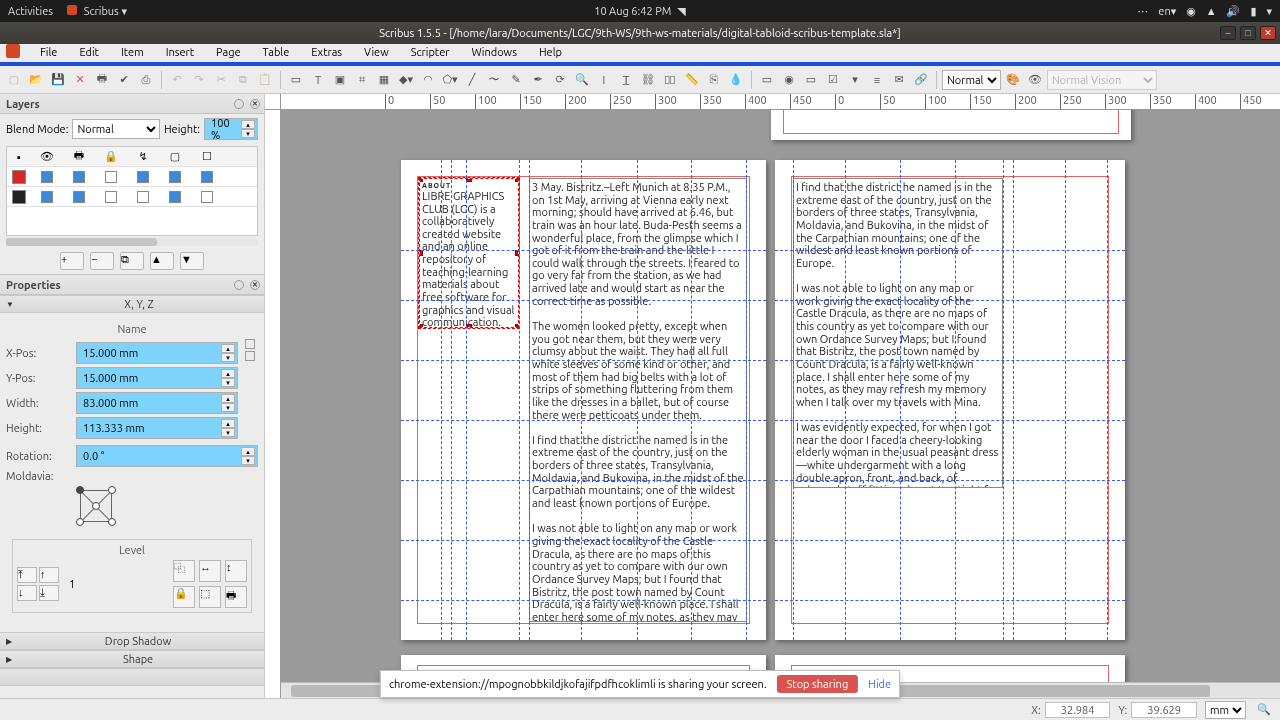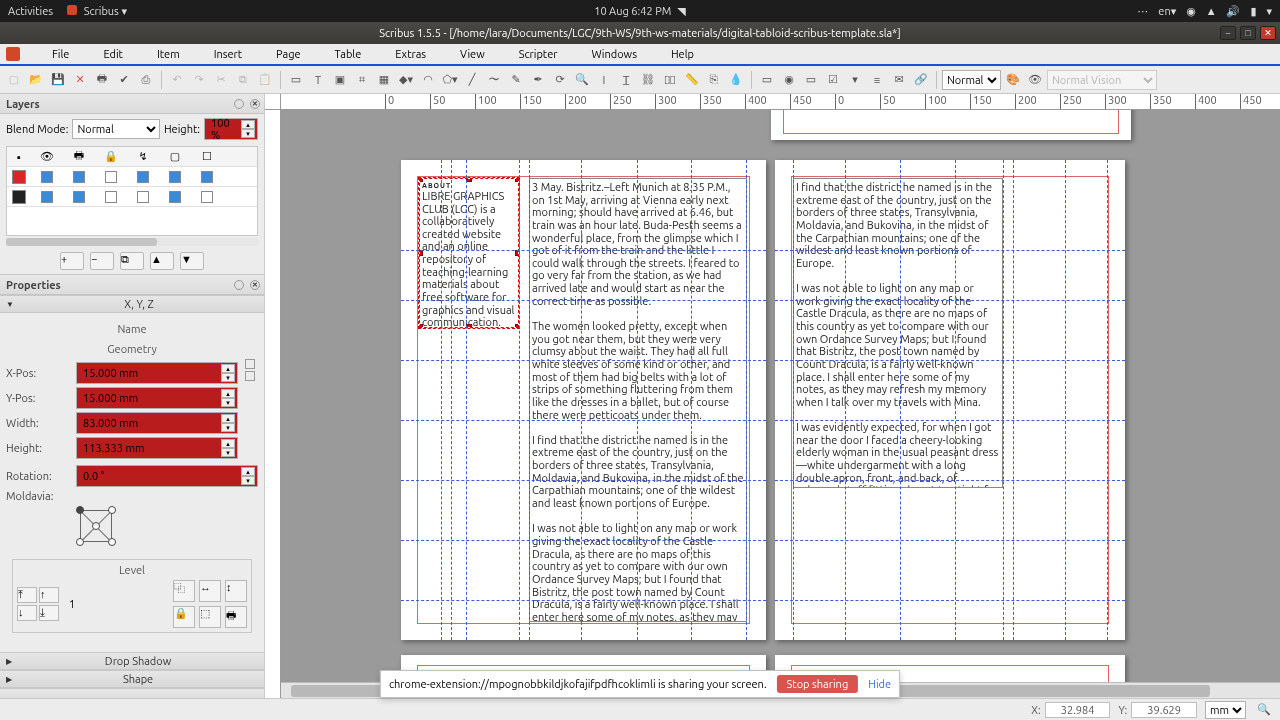--- a/index.html
+++ b/index.html
@@ -8,21 +8,21 @@
 #gnome-bar{height:22px;background:#1d1d1d;color:#ddd;display:flex;align-items:center;padding:0 8px;font-size:12px}
 #gnome-bar .left{display:flex;gap:14px;align-items:center}
 #gnome-bar .center{position:absolute;left:50%;transform:translateX(-50%);display:flex;gap:6px;align-items:center}
 #gnome-bar .right{margin-left:auto;display:flex;gap:10px;align-items:center}
 
 #titlebar{height:22px;background:linear-gradient(#4a4844,#3c3a36);color:#fff;display:flex;align-items:center;justify-content:center;position:relative;font-size:12px}
 #titlebar .winbtns{position:absolute;right:4px;display:flex;gap:4px}
 #titlebar .wb{width:16px;height:14px;background:#3a3834;border:1px solid #222;border-radius:2px;display:flex;align-items:center;justify-content:center;color:#ccc;font-size:9px}
 #titlebar .wb.close{background:#c0392b;color:#fff}
 
-#menubar{height:22px;background:#ececec;border-bottom:2px solid #1d4ed8;display:flex;align-items:center;padding:0 6px;gap:18px}
+#menubar{height:22px;background:#ececec;border-bottom:4px solid #1d4ed8;display:flex;padding:0 6px;gap:6px}
 #menubar span{padding:2px 8px;cursor:pointer}
 #menubar .scribus-ico{width:14px;height:14px;background:#d24726;border-radius:2px;margin-right:6px}
 
 #toolbar{height:28px;background:#ececec;border-bottom:1px solid #c8c8c8;display:flex;align-items:center;padding:0 4px;gap:2px}
 .tbtn{width:20px;height:20px;border:1px solid transparent;border-radius:2px;display:flex;align-items:center;justify-content:center;color:#555}
 .tbtn.dis{opacity:.35}
 .tsep{width:1px;height:18px;background:#c0c0c0;margin:0 3px}
 #toolbar select{height:20px;font-size:11px;border:1px solid #b0b0b0;background:#fff}
 
 #main{position:absolute;top:94px;left:0;right:0;bottom:22px;display:flex}
@@ -48,21 +48,21 @@
 #props-scroll{overflow-y:auto;flex:1;position:relative}
 .sect-hdr{height:18px;background:linear-gradient(#e6e6e6,#d8d8d8);border-top:1px solid #c8c8c8;border-bottom:1px solid #c8c8c8;display:flex;align-items:center;padding:0 6px;color:#333;cursor:pointer}
 .sect-hdr .tri{margin-right:6px;font-size:8px}
 .sect-hdr.dis{color:#9a9a9a}
 .xyz-body{padding:6px}
 .xyz-body .name-row{display:flex;align-items:center;gap:6px;margin-bottom:6px}
 .xyz-body input[type=text]{flex:1;height:20px;border:1px solid #b0b0b0;padding:0 4px;background:#fff}
 .geo-title{text-align:center;padding:4px 0;color:#555}
 .geo-row{display:flex;align-items:center;margin:3px 0}
 .geo-row label{width:70px;color:#444}
-.spin{flex:1;height:22px;border:1px solid #b0b0b0;background:#b91c1c;display:flex;align-items:center;padding:0 28px 0 6px;position:relative}
+.spin{flex:1;height:22px;border:1px solid #b0b0b0;background:#7dd3fc;display:flex;align-items:center;padding:0 28px 0 6px;position:relative}
 .spin .ar{position:absolute;right:2px;width:14px;display:flex;flex-direction:column}
 .spin .ar div{height:9px;border:1px solid #b0b0b0;font-size:7px;display:flex;align-items:center;justify-content:center;background:#f0f0f0}
 .geo-link{width:16px;display:flex;flex-direction:column;align-items:center;margin-left:4px;gap:2px}
 .geo-link div{width:10px;height:10px;border:1px solid #999}
 .basepoint{width:40px;height:40px;position:relative;margin:4px 0 4px 70px}
 .basepoint .bp{width:8px;height:8px;border:1px solid #444;border-radius:50%;position:absolute;background:#fff}
 .basepoint .bp.sel{background:#444}
 .basepoint .ln{position:absolute;background:#666}
 .level-box{border:1px solid #c8c8c8;margin:13px 6px;padding:4px}
 .level-title{text-align:center;color:#555;margin-bottom:4px}
@@ -269,21 +269,20 @@
       <div class="pclose">✕</div>
     </div>
     <div id="props">
       <div id="props-scroll">
         <div class="sect-hdr">
             <span class="tri">▼</span>
             <span style="flex:1;text-align:center">X, Y, Z</span>
           </div>
         <div class="xyz-body">
           <div class="geo-title">Name</div>
-          <div class="geo-title">Geometry</div>
 
           <div style="display:flex">
            <div style="flex:1">
             <div class="geo-row">
                   <label>X-Pos:</label>
                   <div class="spin">
                     <span>15.000 mm</span>
                     <div class="ar">
                       <div>▴</div>
                       <div>▾</div>

